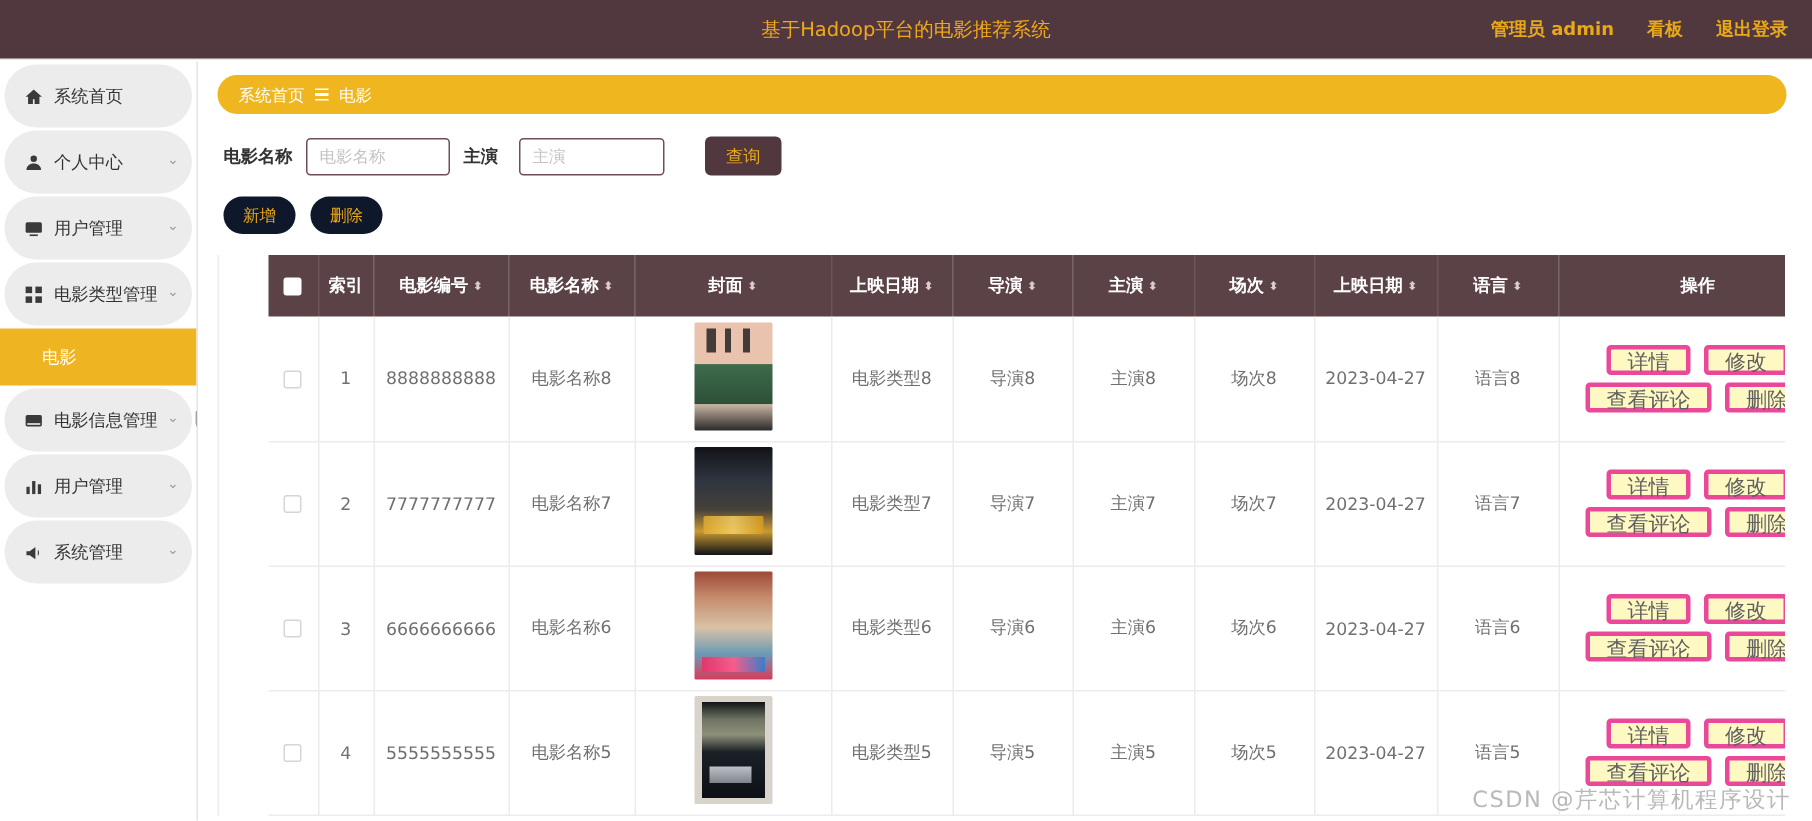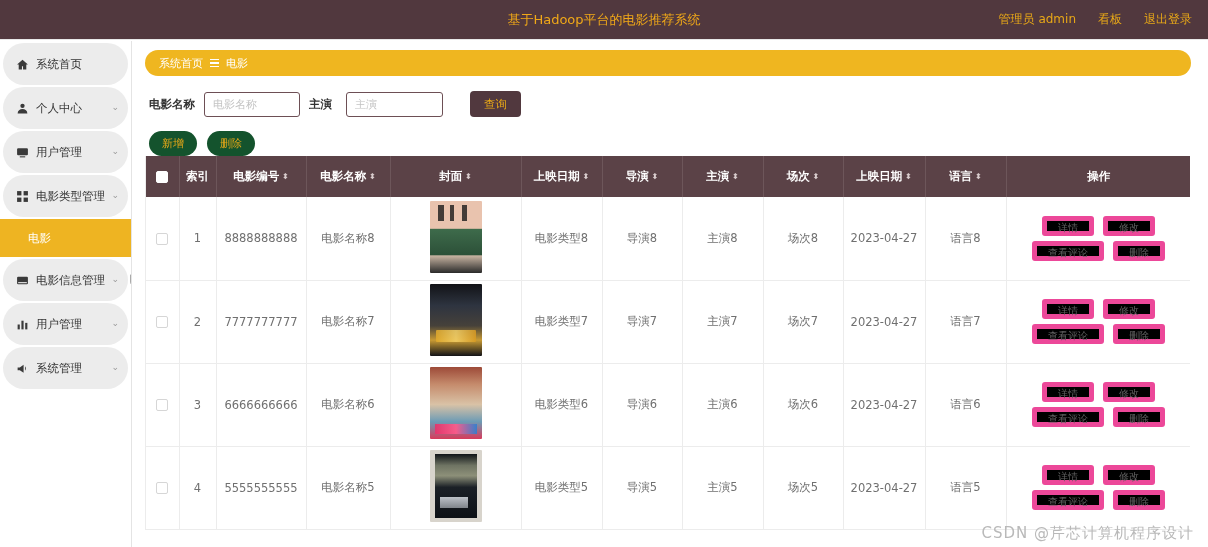--- a/index.html
+++ b/index.html
@@ -21,21 +21,21 @@
   }
   .header-title {
     position: absolute; left: 0; right: 0;
     text-align: center;
     color: #f0a818;
     font-size: 13px; font-weight: normal;
     letter-spacing: 0px;
   }
   .header-right {
     position: absolute; right: 16px;
-    display: flex; align-items: center; gap: 22px;
+    display: flex; align-items: center; gap: 22px; font-weight: bold;
   }
   .header-right > span {
     color: #e8a817;
     font-size: 12px;
     cursor: pointer;
     white-space: nowrap;
   }
 
   
   .sidebar {
@@ -156,36 +156,37 @@
     font-family: "DejaVu Sans", "Liberation Sans", sans-serif;
   }
   .action-bar {
     display: flex; gap: 10px;
     margin-top: 14px;
     padding-left: 4px;
   }
   .btn-pill {
     height: 25px;
     min-width: 48px;
-    background: #14532d;
+    background: #0f172a;
     color: #e8a817;
     border: none;
     border-radius: 13px;
     font-size: 11px;
     padding: 0 13px;
     cursor: pointer;
     font-family: "DejaVu Sans", "Liberation Sans", sans-serif;
   }
 
   
   .table-wrap {
-    margin-top: 0;
+    margin-top: 14px;
     width: 1045px;
     overflow: hidden;
     border-left: 1px solid #ececec;
+    padding-left: 33px;
   }
   table.dt {
     border-collapse: collapse;
     width: 1045px;
     table-layout: fixed;
   }
   table.dt thead th {
     background: #5b4247;
     color: #ffffff;
     font-size: 11.5px;
@@ -265,24 +266,24 @@
   }
 
   .op-cell { padding: 4px 2px; }
   .op-grid {
     display: flex; flex-wrap: wrap;
     gap: 5px 9px;
     justify-content: center;
     align-items: center;
   }
   .op-btn {
-    border: 5px solid #ec4899;
-    background: #000000;
+    border: 3px solid #ec4899;
+    background: #fef9c3;
     border-radius: 3px;
-    font-size: 10px;
+    font-size: 14px;
     color: #606060;
     height: 20px;
     padding: 0 11px;
     cursor: pointer;
     white-space: nowrap;
     font-family: "DejaVu Sans", "Liberation Sans", sans-serif;
   }
 
   
   .watermark {

